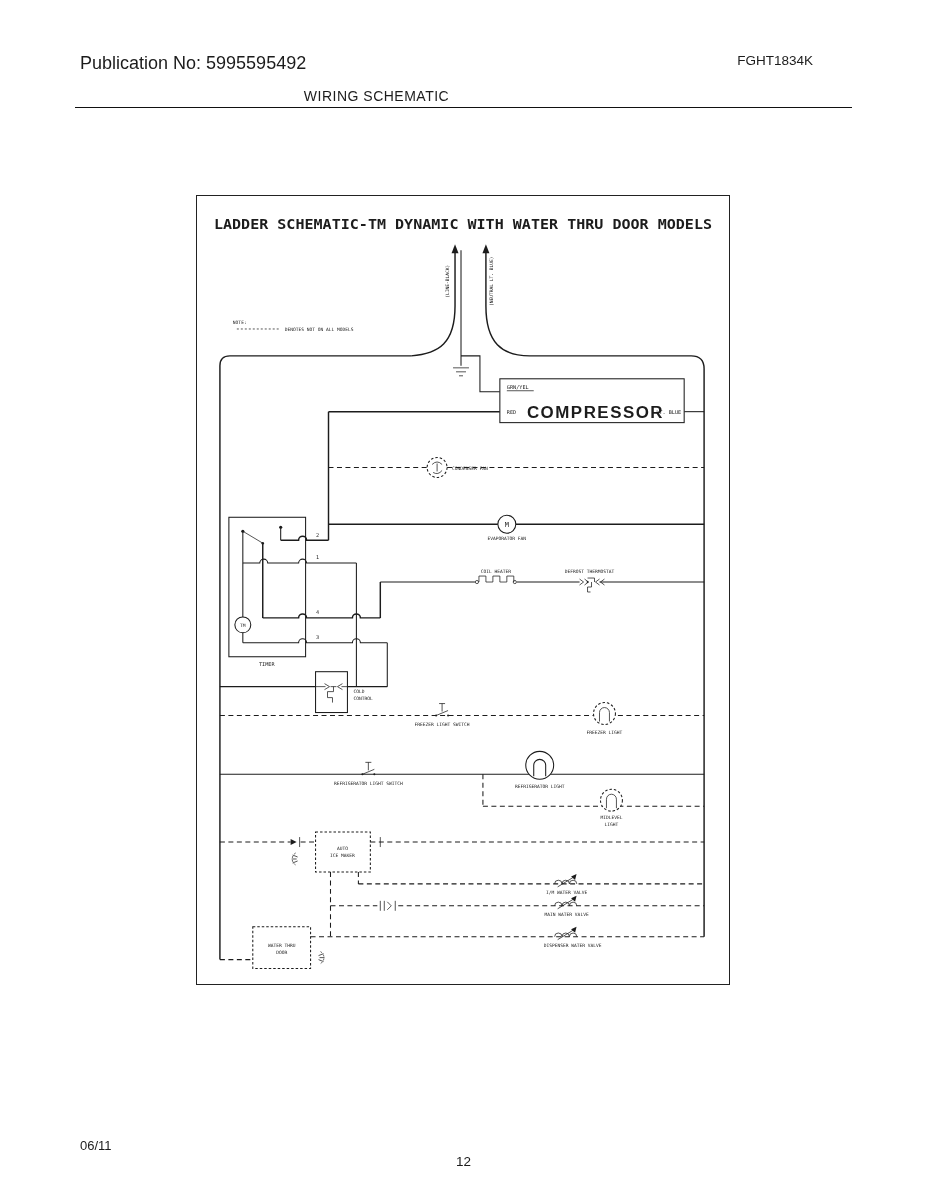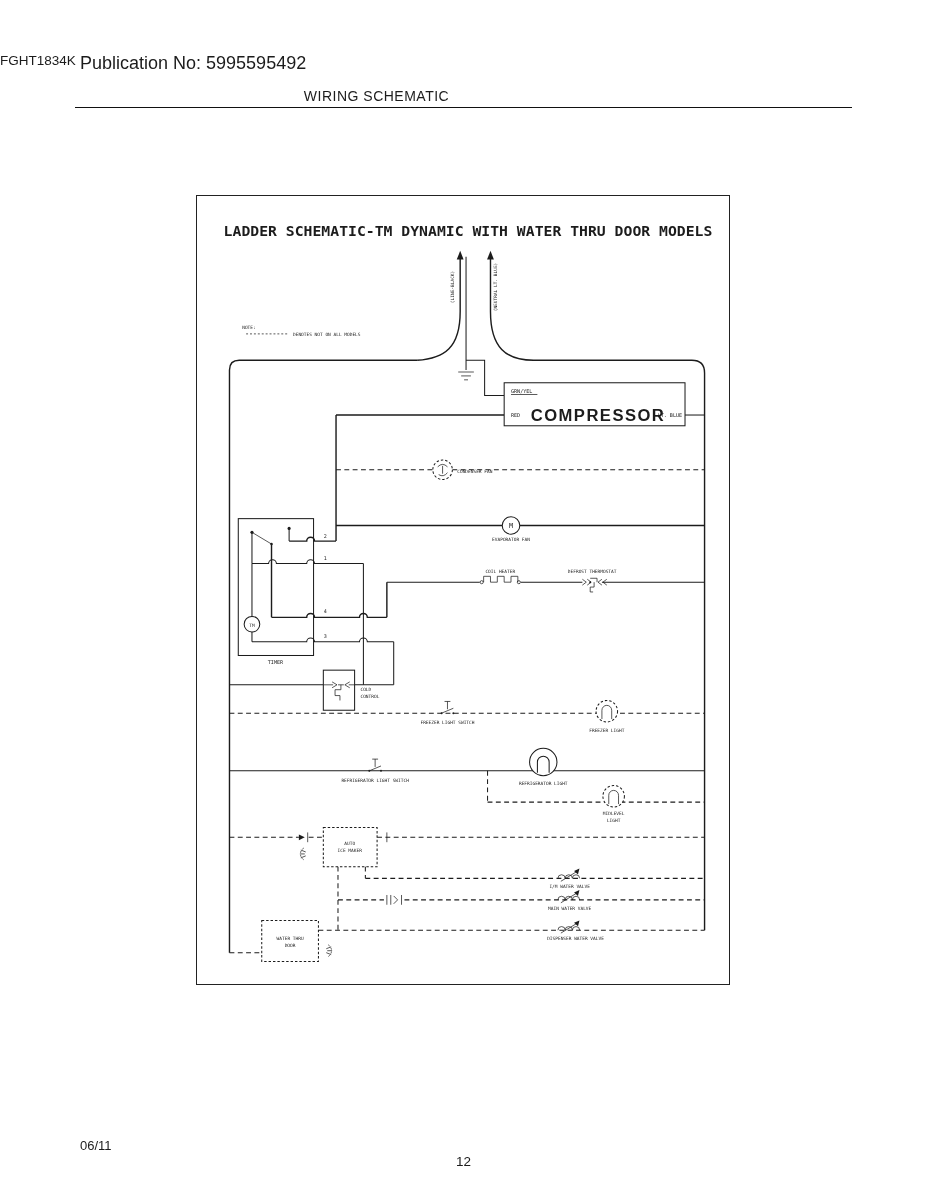--- a/index.html
+++ b/index.html
@@ -1,23 +1,23 @@
 <!DOCTYPE html>
 <html><head>
 <meta charset="utf-8">
 <style>
   html,body{margin:0;padding:0;background:#ffffff;}
   body{width:927px;height:1200px;position:relative;font-family:"Liberation Sans",sans-serif;color:#1c1c1c;overflow:hidden;}
   .hdr-pub{position:absolute;left:80px;top:53px;font-size:18px;}
-  .hdr-model{position:absolute;left:0;top:53px;width:813px;text-align:left;font-size:13.5px;}
+  .hdr-model{position:absolute;left:0;top:53px;width:813px;text-align:right;font-size:13.5px;}
   .hdr-section{position:absolute;left:0;top:88px;width:753px;text-align:center;font-size:14px;letter-spacing:.5px;}
   .hdr-rule{position:absolute;left:75px;top:107px;width:777px;height:0;border-top:1.6px solid #111;}
   .ftr-date{position:absolute;left:80px;top:1138px;font-size:13px;}
   .ftr-page{position:absolute;left:0;top:1138px;width:927px;text-align:center;font-size:13.5px;margin-top:16px;}
-  .frame{position:absolute;left:196px;top:195px;width:534px;height:790px;border:1.2px solid #222;background:#fff;box-sizing:border-box;padding-left:10px;}
+  .frame{position:absolute;left:196px;top:195px;width:534px;height:790px;border:1.2px solid #222;background:#fff;box-sizing:border-box;}
   svg{display:block;color:#1c1c1c;}
   svg text{font-family:"DejaVu Sans Mono",monospace;fill:#1c1c1c;}
   .t45{font-size:4.6px;}
   .t5{font-size:5.2px;}
   .t7{font-size:7px;}
   .ttl{font-size:14.5px;font-weight:bold;}
   .comp-t{font-size:17px;font-weight:bold;font-family:"Liberation Sans",sans-serif;letter-spacing:1.5px;}
   .mid{text-anchor:middle;}
   .end{text-anchor:end;}
   .w{stroke:#1c1c1c;fill:none;stroke-width:1.05;}

